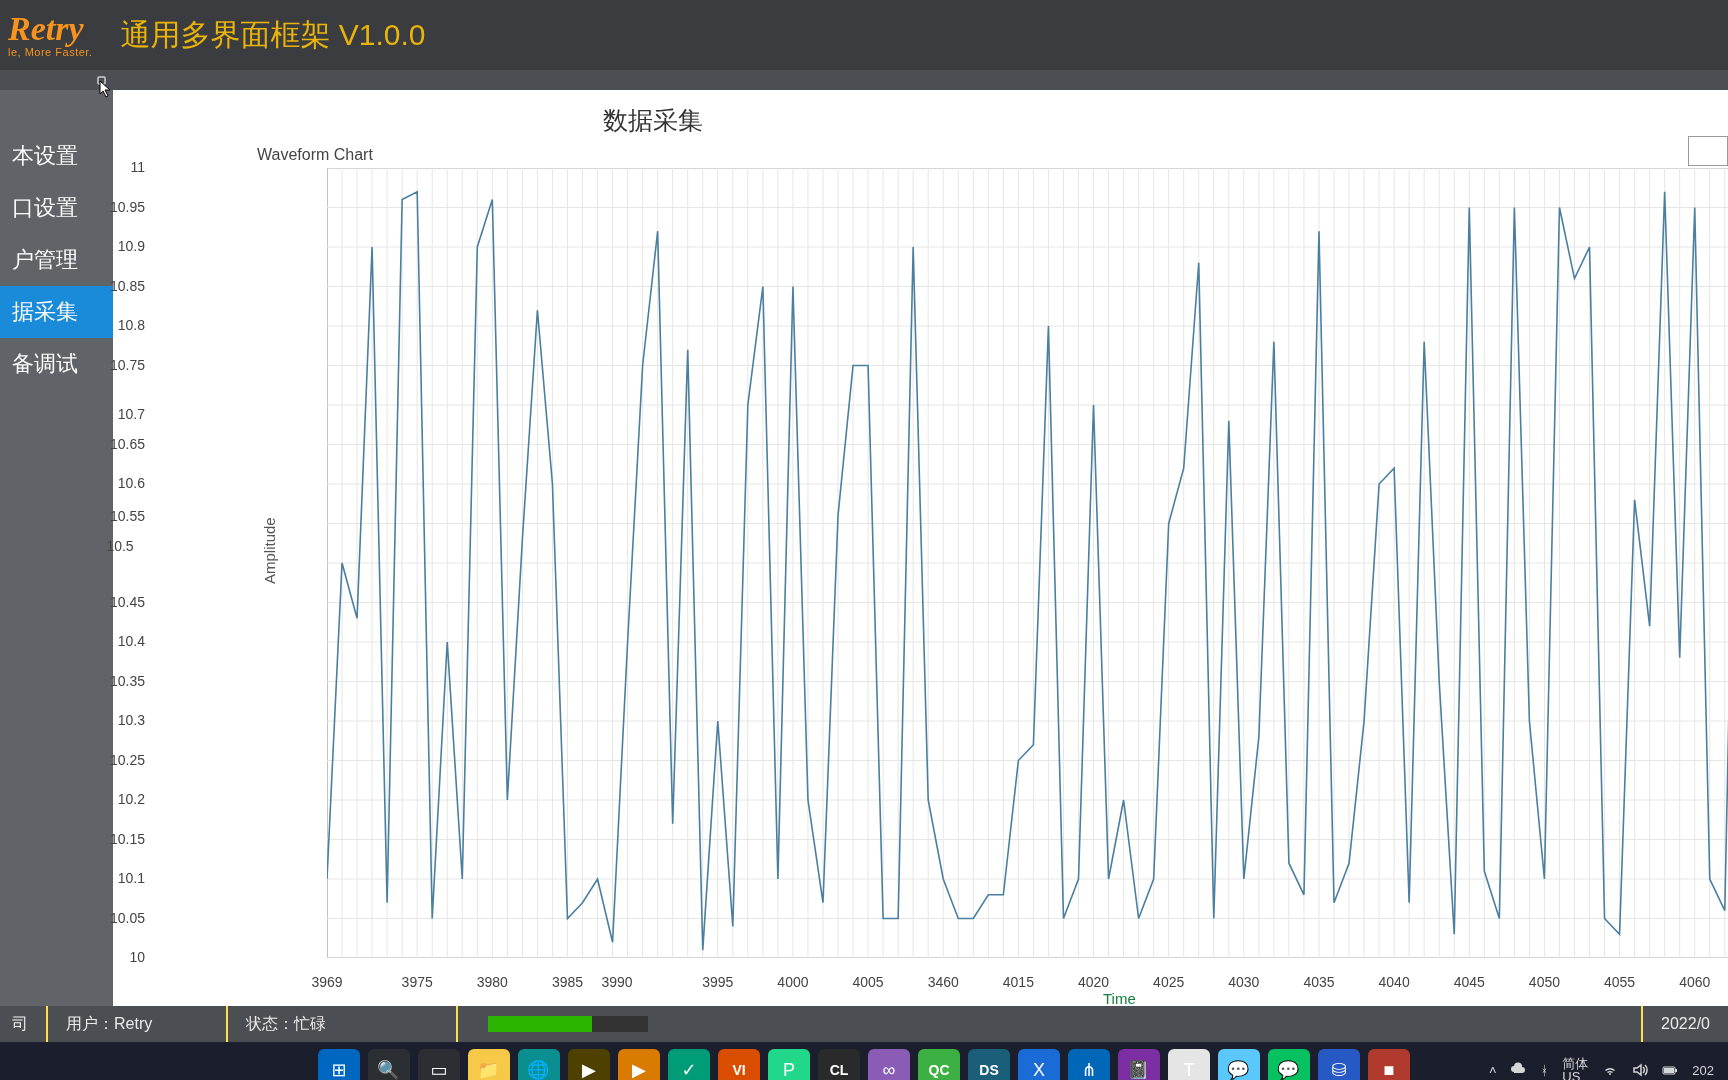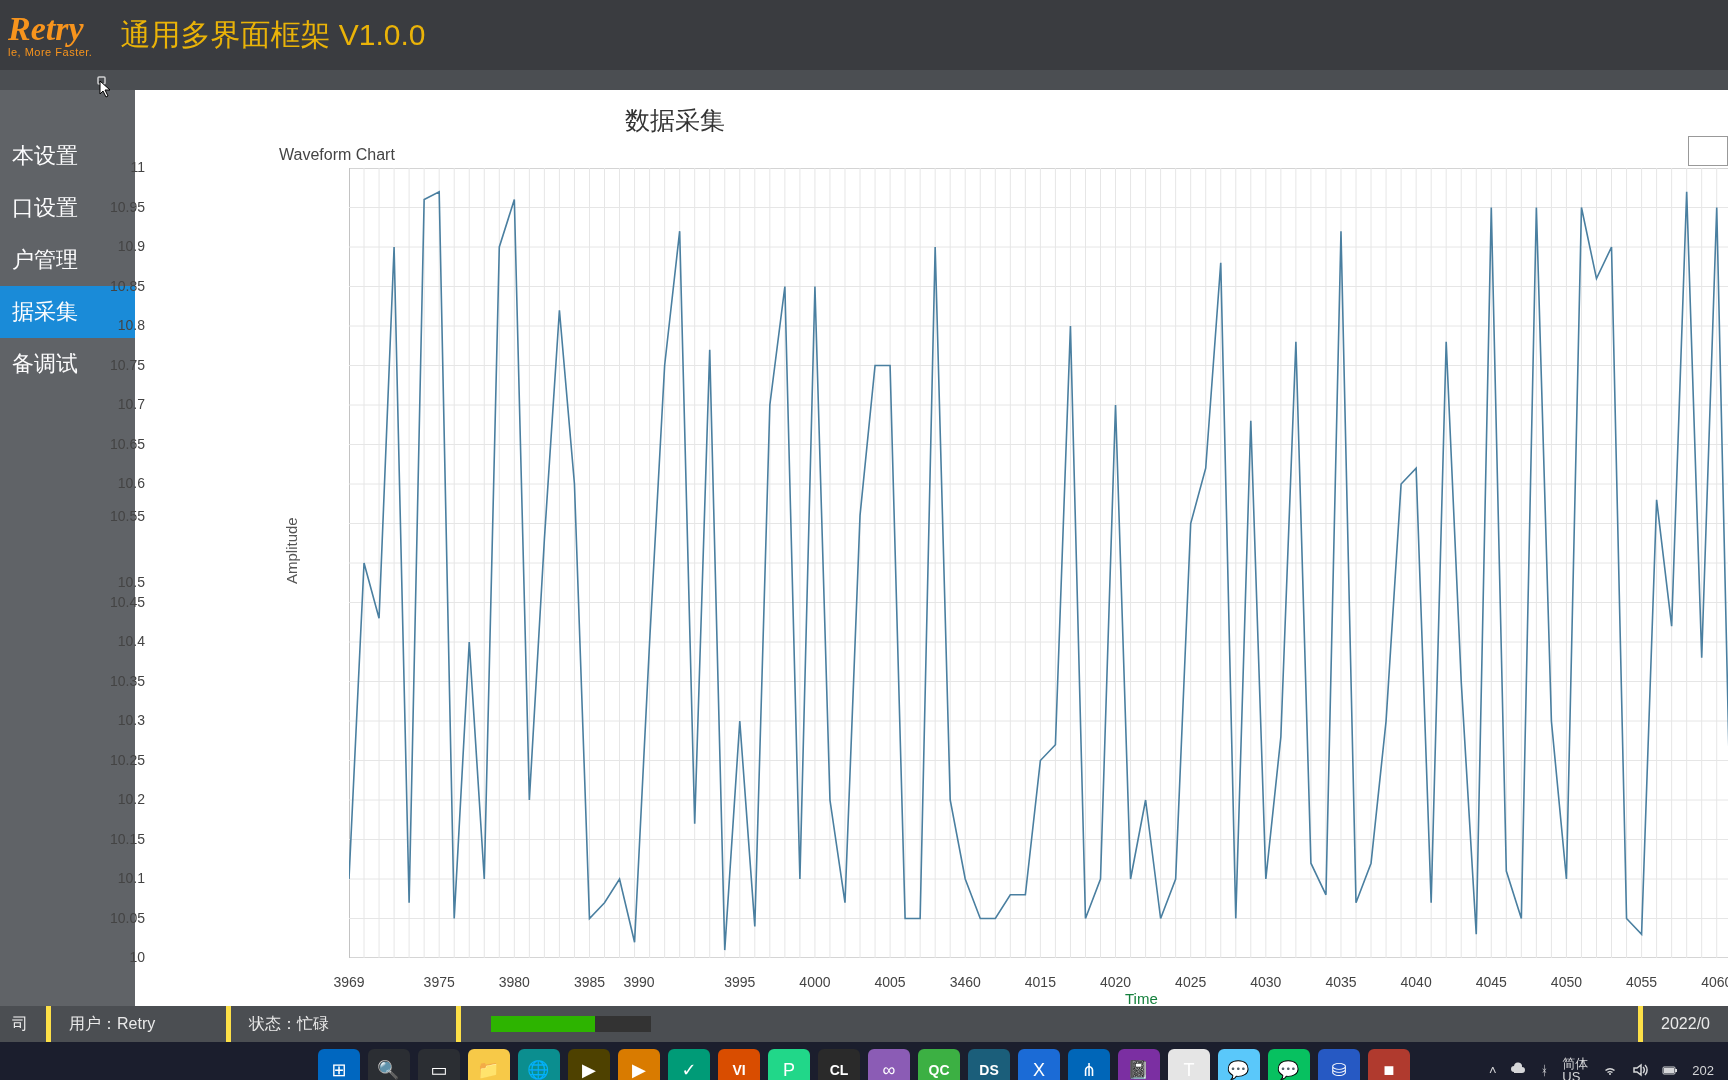--- a/index.html
+++ b/index.html
@@ -12,42 +12,42 @@
 #logo-sub  { color:#f7941d; font:11px sans-serif; letter-spacing:.5px; }
 #title { color:#eab308; font-size:30px; margin-left:28px; font-weight:400; }
 
 
 #pinrow { height:20px; width:1728px; background:#4b4e52; display:flex; align-items:center; padding-left:95px; gap:6px; }
 #pinrow svg { width:13px; height:13px; fill:none; stroke:#cfd0d1; stroke-width:1.5; }
 #cursor { position:absolute; left:99px; top:80px; pointer-events:none; }
 
 
 #body { height:916px; width:1728px; display:flex; }
-#sidebar { width:135px; background:#606367; display:flex; flex-direction:column; padding-top:40px; }
+#sidebar { width:113px; background:#606367; display:flex; flex-direction:column; padding-top:40px; }
 .nav { height:52px; display:flex; align-items:center; padding-left:12px; color:#fcfcfd; font-size:22px; cursor:pointer; }
 .nav.sel { background:#1a8bd8; }
 
 
 #main { flex:1; background:#fff; position:relative; }
 #main-title { position:absolute; left:490px; top:14px; font-size:25px; color:#333; }
 #chart-title { position:absolute; left:144px; top:56px; font-size:16px; color:#444; }
 #ylabel { position:absolute; left:148px; top:494px; transform:rotate(-90deg); transform-origin:left top; font-size:15px; color:#555; }
 #xlabel { position:absolute; left:990px; top:900px; font-size:15px; color:#15803d; }
 #plot { position:absolute; left:214px; top:78px; width:1503px; height:790px; }
 #plot rect.grid { fill:#fff; stroke:#888; }
 #plot line.gl { stroke:#e6e6e6; stroke-width:1; }
 #plot line.gt { stroke:#aaa; stroke-width:1; }
 #plot polyline.series { fill:none; stroke:#4a7fa0; stroke-width:1.6; }
 .ytick { position:absolute; right:1583px; font-size:14px; color:#444; text-align:right; width:50px; }
 .xtick { position:absolute; top:884px; font-size:14px; color:#444; transform:translateX(-50%); }
 #legend-box { position:absolute; right:0; top:46px; width:40px; height:30px; background:#fff; border:1px solid #999; }
 
 
 #status { height:36px; width:1728px; background:#4b4e52; display:flex; align-items:center; color:#eaeaea; font-size:16px; }
-.scell { border-left:5px solid #fde047; height:100%; display:flex; align-items:center; padding:0 18px; }
+.scell { border-left:2px solid #fde047; height:100%; display:flex; align-items:center; padding:0 18px; }
 #progress { width:160px; height:16px; background:#333; margin-left:12px; position:relative; }
 #progress-fill { height:100%; background:#2db400; }
 
 
 #taskbar { height:56px; width:1728px; background:#1b1e2d; display:flex; align-items:center; justify-content:center; position:relative; }
 #tb-icons { display:flex; gap:8px; }
 .tb { width:42px; height:42px; border-radius:6px; display:flex; align-items:center; justify-content:center; font-size:18px; color:#fff; }
 #tray { position:absolute; right:14px; display:flex; align-items:center; gap:14px; color:#d5d6d8; font-size:13px; }
 #tray svg { width:16px; height:16px; fill:#d5d6d8; }
 .ime-block { line-height:1; text-align:left; }
@@ -256,25 +256,25 @@
   <div class="ytick" style="top: 859px;">10</div>
       <div class="ytick" style="top: 819.5px;">10.05</div>
       <div class="ytick" style="top: 780px;">10.1</div>
       <div class="ytick" style="top: 740.5px;">10.15</div>
       <div class="ytick" style="top: 701px;">10.2</div>
       <div class="ytick" style="top: 661.5px;">10.25</div>
       <div class="ytick" style="top: 622px;">10.3</div>
       <div class="ytick" style="top: 582.5px;">10.35</div>
       <div class="ytick" style="top: 543px;">10.4</div>
       <div class="ytick" style="top: 503.5px;">10.45</div>
-      <div class="ytick" style="top: 484px;">10.5</div>
+      <div class="ytick" style="top: 448px; text-align: center;">10.5</div>
       <div class="ytick" style="top: 418px;">10.55</div>
       <div class="ytick" style="top: 385px;">10.6</div>
       <div class="ytick" style="top: 345.5px;">10.65</div>
-      <div class="ytick" style="top: 306px;">10.7</div>
+      <div class="ytick" style="top: 316px;">10.7</div>
       <div class="ytick" style="top: 266.5px;">10.75</div>
       <div class="ytick" style="top: 227px;">10.8</div>
       <div class="ytick" style="top: 187.5px;">10.85</div>
       <div class="ytick" style="top: 148px;">10.9</div>
       <div class="ytick" style="top: 108.5px;">10.95</div>
       <div class="ytick" style="top: 69px;">11</div>
       <div class="xtick" style="left: 214px;">3969</div>
       <div class="xtick" style="left: 304.18px;">3975</div>
       <div class="xtick" style="left: 379.33px;">3980</div>
       <div class="xtick" style="left: 454.48px;">3985</div>

